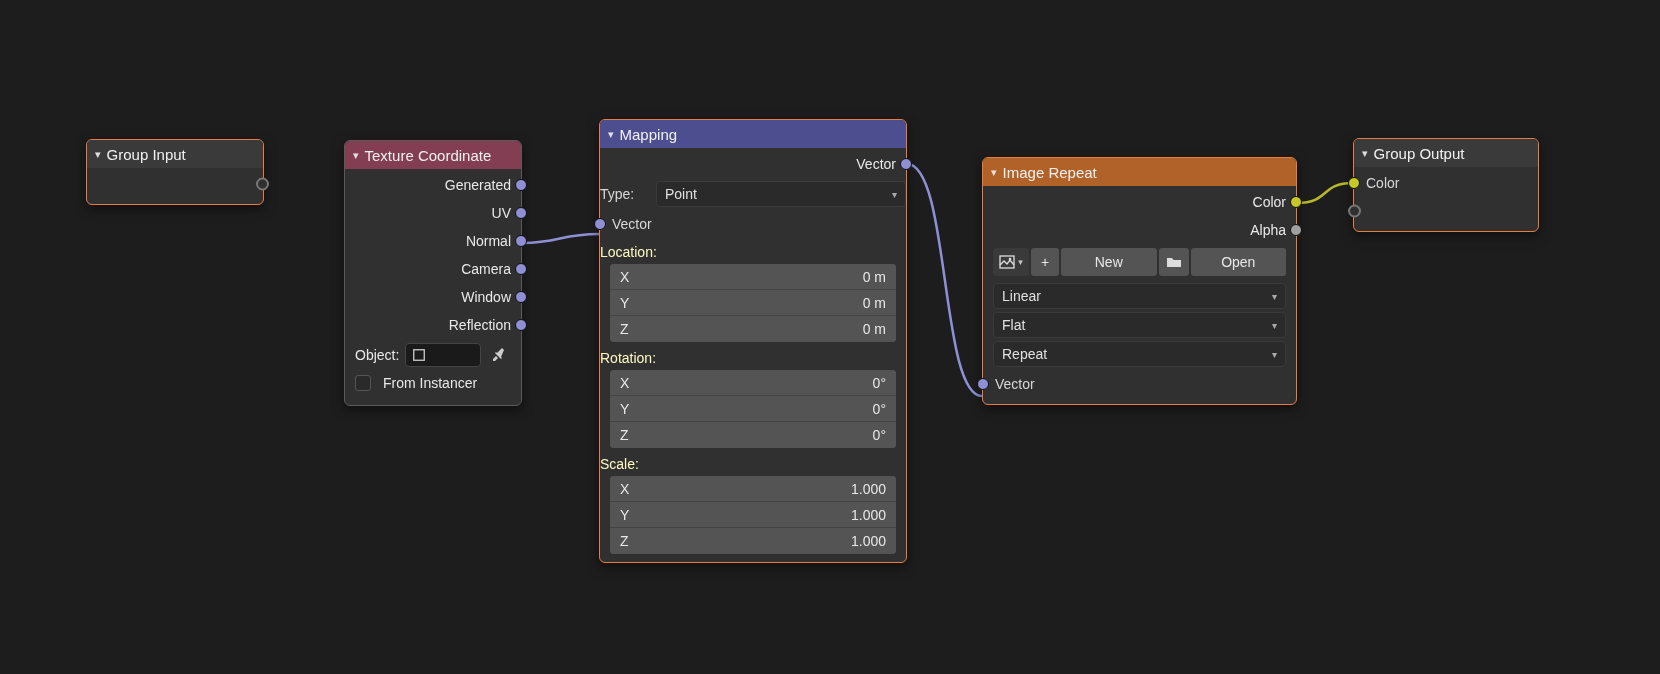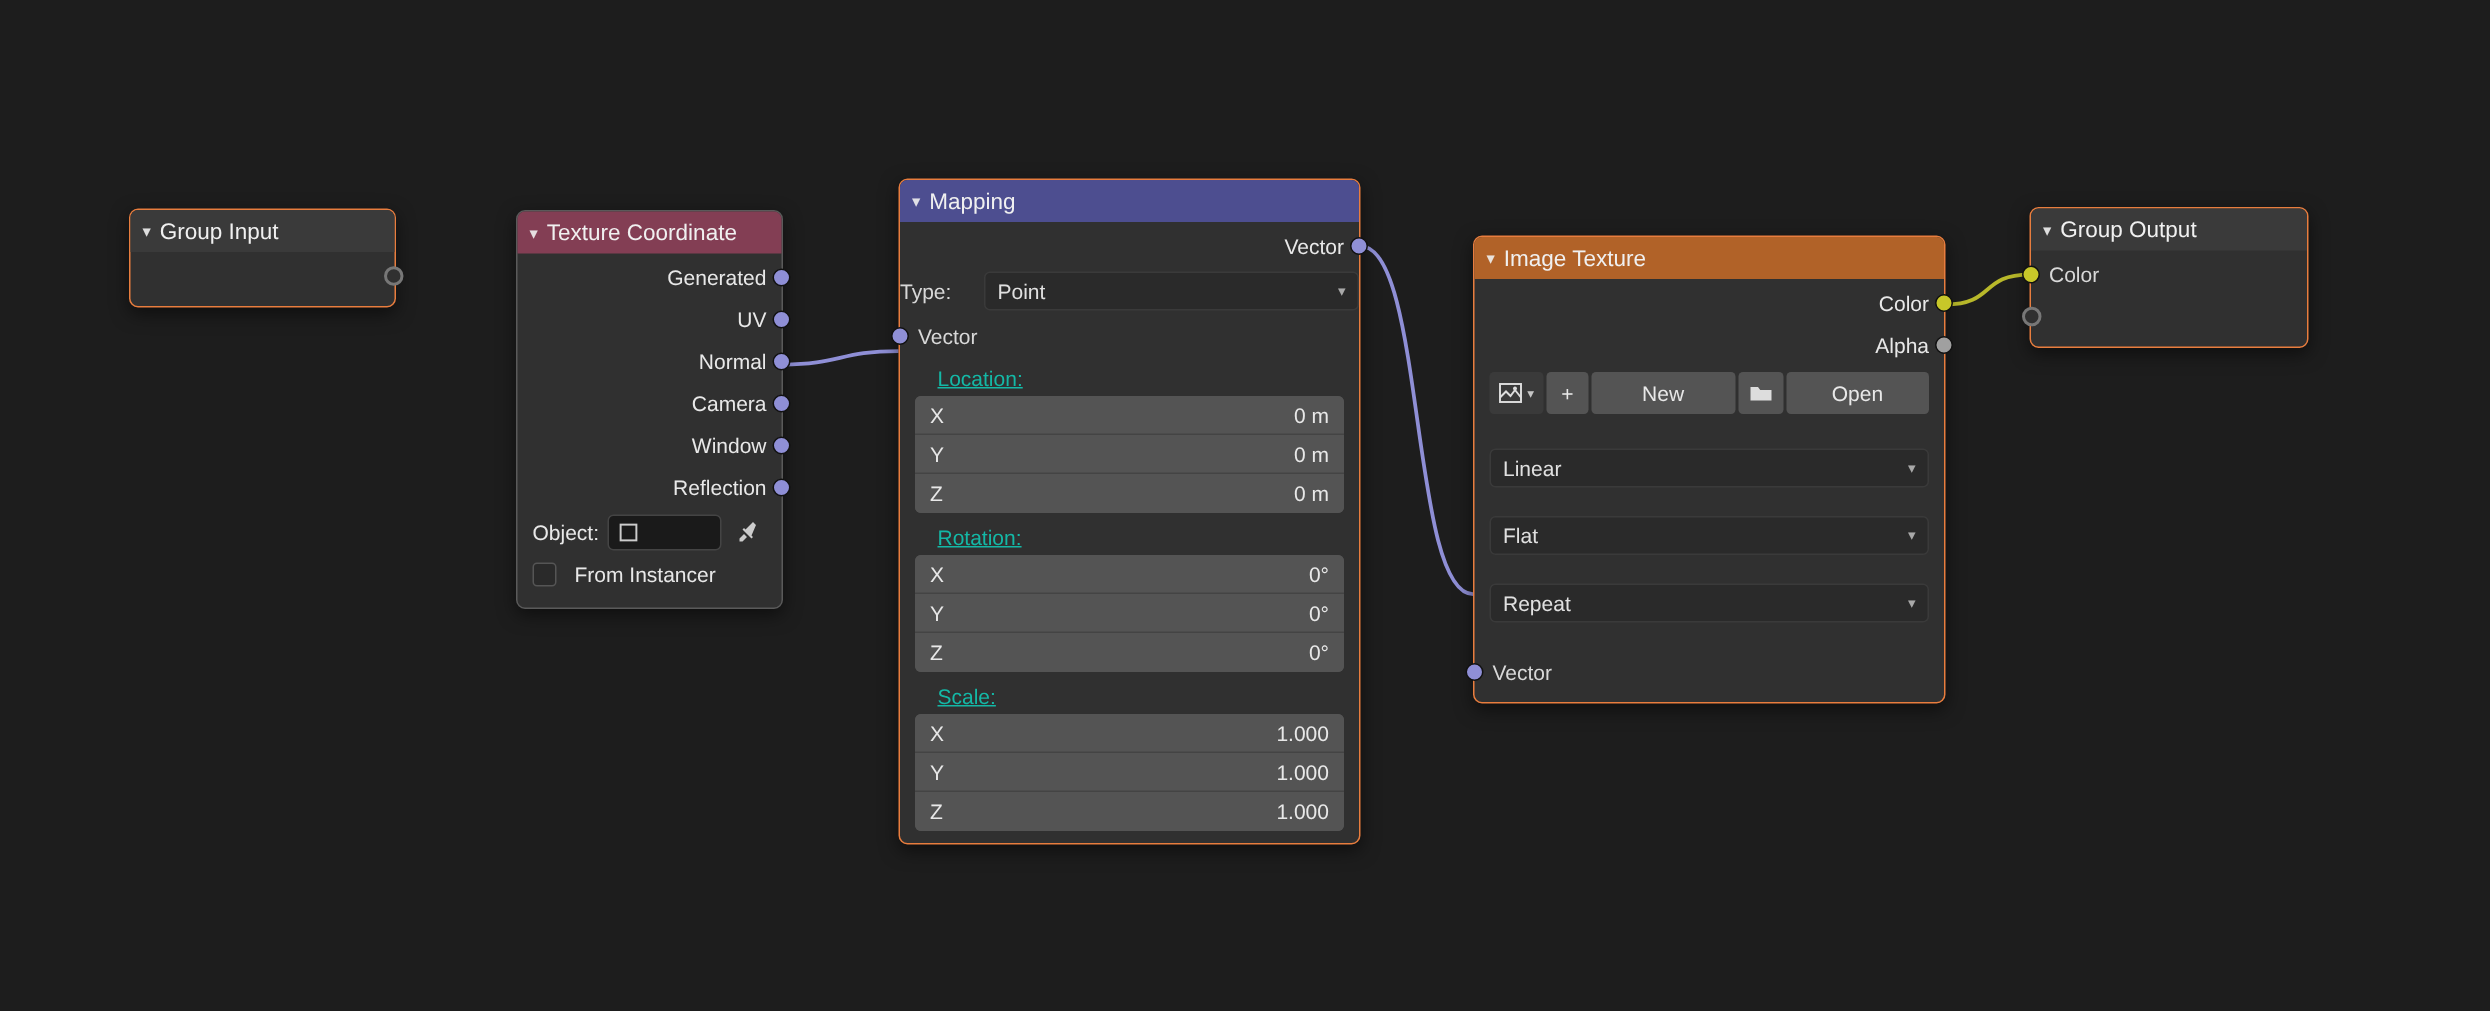--- a/index.html
+++ b/index.html
@@ -85,40 +85,40 @@
     background: #2a2a2a;
     border: 1px solid #3a3a3a;
     border-radius: 4px;
     height: 26px;
     display: flex;
     align-items: center;
     padding: 0 8px;
     color: #e0e0e0;
     justify-content: space-between;
   }
-  .select.fw { margin: 19px 10px; }
+  .select.fw { margin: 3px 10px; }
   .select .dd { font-size: 10px; opacity:0.7; }
   .numgroup {
     margin: 2px 10px;
     border-radius: 4px;
     overflow: hidden;
     background:#545454;
   }
   .numfield {
     display: flex;
     justify-content: space-between;
     align-items: center;
     height: 26px;
     padding: 0 10px;
     background: #545454;
     color: #e8e8e8;
     border-bottom: 1px solid #444;
   }
   .numfield:last-child { border-bottom: none; }
-  .section-label { padding: 6px 12px 2px 25px; color:#14b8a6;text-decoration:underline; }
+  .section-label { padding: 6px 12px 2px 0; color:#fef9c3; }
   .objrow {
     display: flex; align-items: center; gap:6px;
     padding: 4px 10px;
   }
   .objbox {
     flex:1; height:24px; background:#1a1a1a; border:1px solid #444;
     border-radius:4px; display:flex; align-items:center; padding:0 6px;
   }
   .eyedrop { width:24px; height:24px; display:flex; align-items:center; justify-content:center; }
   .chk {
@@ -283,21 +283,21 @@
           <span>Z</span>
           <span>1.000</span>
         </div>
     </div>
   </div>
 </div>
 
 <div class="node" style="left:982px; top:157px; width:315px;">
   <div class="header h-orange">
     <span class="chev">▾</span>
-    <span>Image Texture</span>
+    <span>Image Repeat</span>
   </div>
   <div class="body">
     <div class="row right">
       <span>Color</span>
       <span class="socket out yellow"></span>
     </div>
     <div class="row right">
       <span>Alpha</span>
       <span class="socket out gray"></span>
     </div>

